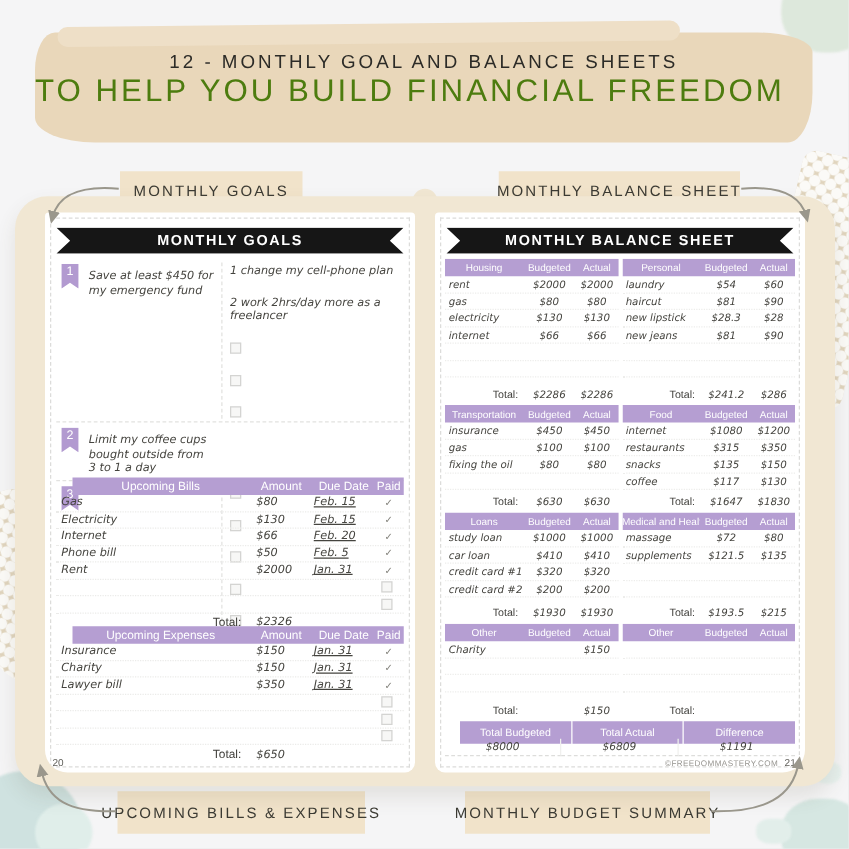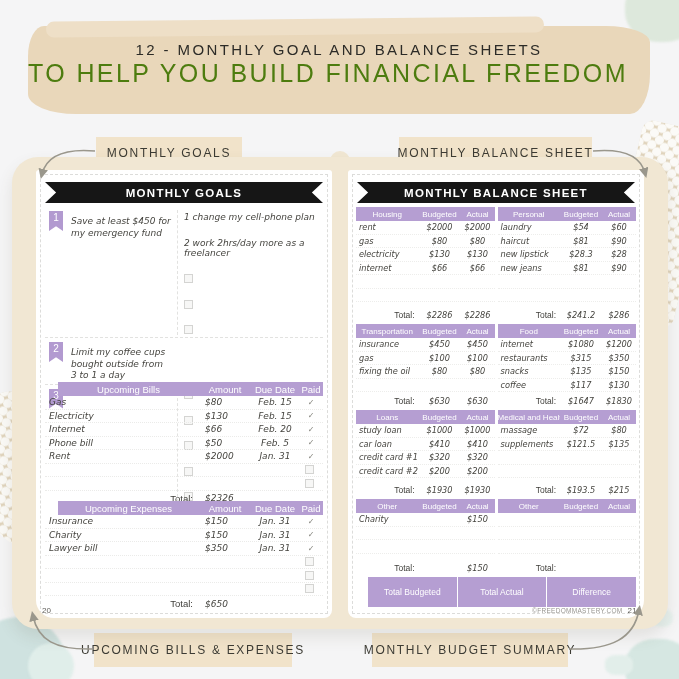--- a/index.html
+++ b/index.html
@@ -74,21 +74,21 @@
   .tbl-head{position:absolute;left:22px;right:9px;height:14px;background:#b59ed2;color:#fff;
             display:grid;grid-template-columns:1fr 52px 48px 24px;align-items:center;font-size:9.5px;}
   .tbl-head span{text-align:center;}
   .bills-head{top:212px;} .expenses-head{top:331px;}
   .bt-mount{position:absolute;left:9px;right:9px;}
   .bills-rows{top:226px;} .expenses-rows{top:345px;}
   .bt-row{display:grid;grid-template-columns:1fr 52px 48px 24px;height:12.5px;align-items:center;
           border-bottom:1px dotted #ebebe9;}
   .bt-name{padding-left:4px;font-size:9px;}
   .bt-amount{padding-left:6px;font-size:9px;}
-  .bt-due{text-align:center;font-size:9px;}
+  .bt-due{font-size:9px;text-decoration:underline;}
   .bt-paid{text-align:center;font-size:8px;color:#82817a;display:flex;align-items:center;justify-content:center;}
   .bt-total{display:grid;grid-template-columns:1fr 52px 48px 24px;height:15px;align-items:center;}
   .bt-total-label{text-align:right;padding-right:6px;font-size:9.5px;color:#3f3e3a;}
   .pgnum{position:absolute;bottom:3px;font-size:8px;color:#5f5e59;font-style:normal;}
   .pg-left{left:6px;}
   .pg-footer{position:absolute;right:7px;bottom:3px;font-size:6.5px;color:#979590;letter-spacing:.3px;
              display:flex;align-items:baseline;gap:5px;}
   .pg-footer .num{font-size:8px;color:#5f5e59;}
 
   
@@ -99,21 +99,21 @@
   .bs-head{height:14px;background:#b59ed2;color:#fff;display:grid;grid-template-columns:1fr 42px 34px;
            align-items:center;font-size:8px;flex:0 0 auto;}
   .bs-head span{text-align:center;white-space:nowrap;overflow:hidden;}
   .bs-row{display:grid;grid-template-columns:1fr 42px 34px;min-height:12.5px;align-items:center;
           border-bottom:1px dotted #ededeb;}
   .bs-name{padding-left:3px;font-size:8.2px;white-space:nowrap;}
   .bs-val{text-align:center;font-size:8.2px;white-space:nowrap;}
   .bs-total{margin-top:auto;display:grid;grid-template-columns:1fr 42px 34px;height:14px;align-items:center;flex:0 0 auto;}
   .bs-total-label{text-align:right;padding-right:4px;font-size:8.5px;color:#3f3e3a;}
 
-  .sum-head{position:absolute;left:8px;right:8px;top:407px;height:30px;display:grid;
+  .sum-head{position:absolute;left:8px;right:8px;top:407px;height:18px;display:grid;
             grid-template-columns:1fr 1fr 1fr;gap:1px;padding-left:12px;}
   .sum-head span{background:#b59ed2;color:#fff;font-size:8.5px;display:flex;align-items:center;
                  justify-content:center;}
   .sum-vals{position:absolute;left:8px;right:8px;top:421px;height:14px;display:grid;
             grid-template-columns:1fr 1fr 1fr;}
   .sum-vals span{font-size:8.5px;display:flex;align-items:center;justify-content:center;
                  border-bottom:1px dashed #dddddb;border-right:1px solid #f0f0ee;}
   .sum-vals span:last-child{border-right:none;}
 </style>
 </head>
@@ -593,20 +593,25 @@
             <div class="bs-val hand"></div>
             <div class="bs-val hand"></div>
           </div>
         </div>
       </div>
 
     <div class="sum-head">
       <span>Total Budgeted</span>
       <span>Total Actual</span>
       <span>Difference</span>
+    </div>
+    <div class="sum-vals">
+      <span class="hand">$8000</span>
+      <span class="hand">$6809</span>
+      <span class="hand">$1191</span>
     </div>
 
     <div class="pg-footer">
       <span>©FREEDOMMASTERY.COM</span>
       <span class="num">21</span>
     </div>
   </div>
 
   <svg class="arrows" width="679" height="679" viewBox="0 0 679 679">
     <defs>

